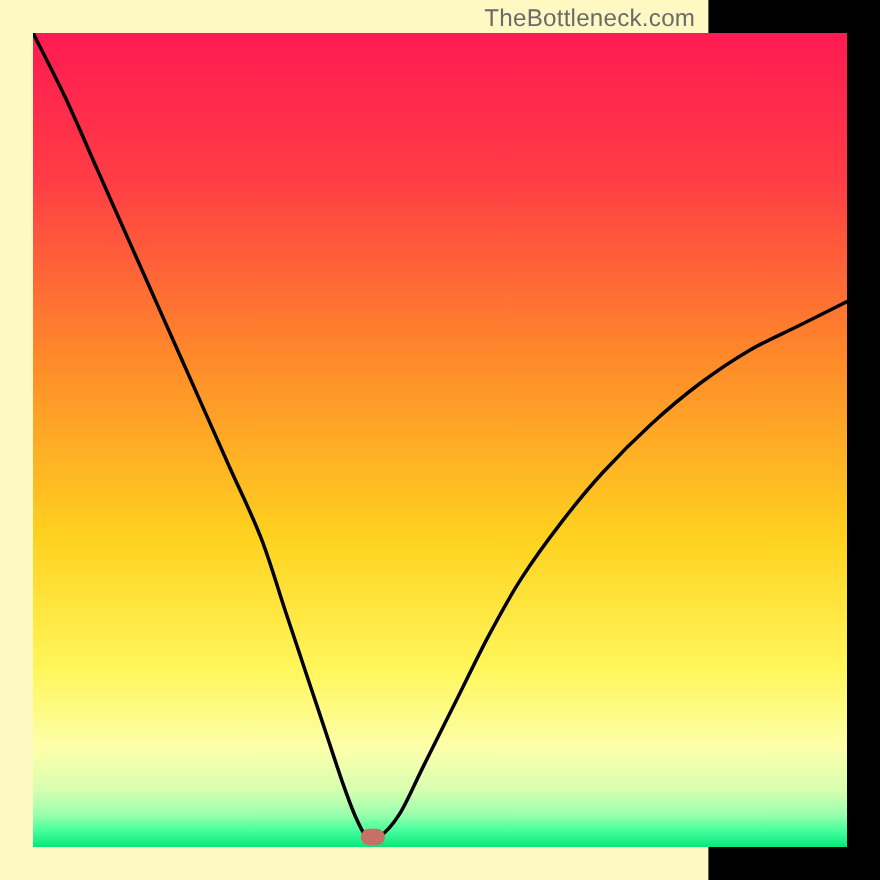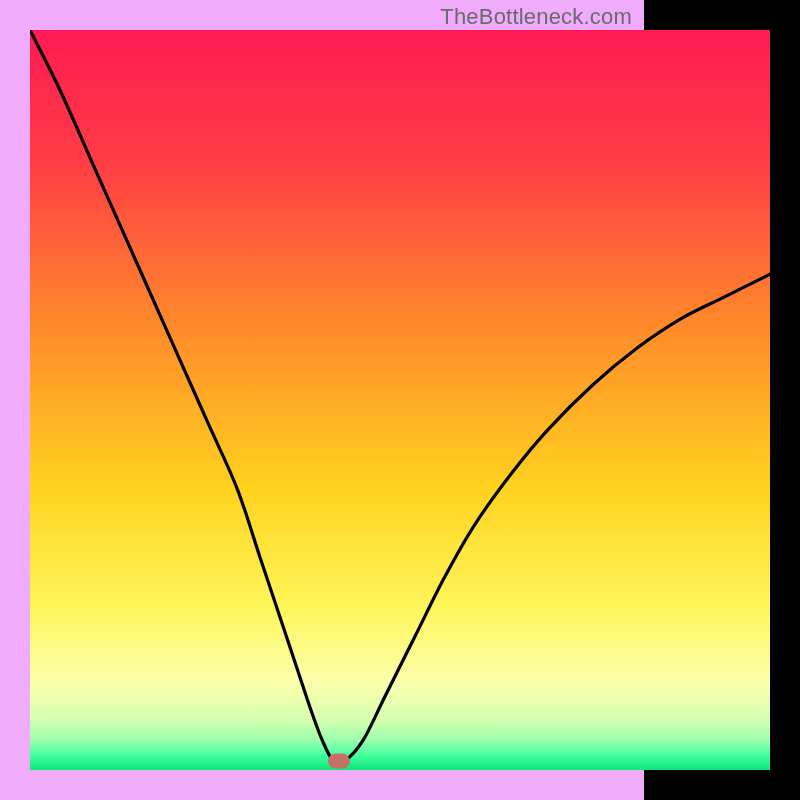--- a/index.html
+++ b/index.html
@@ -7,21 +7,21 @@
     padding: 0;
     width: 800px;
     height: 800px;
     background: #000;
     font-family: Arial, Helvetica, sans-serif;
   }
   .frame {
     position: relative;
     width: 644px;
     height: 800px;
-    background: #f0abfc;
+    background: #fef9c3;
   }
   .watermark {
     position: absolute;
     top: 4px;
     right: 12px;
     color: #6a6a6a;
     font-size: 22px;
     letter-spacing: 0.2px;
     z-index: 5;
     user-select: none;

